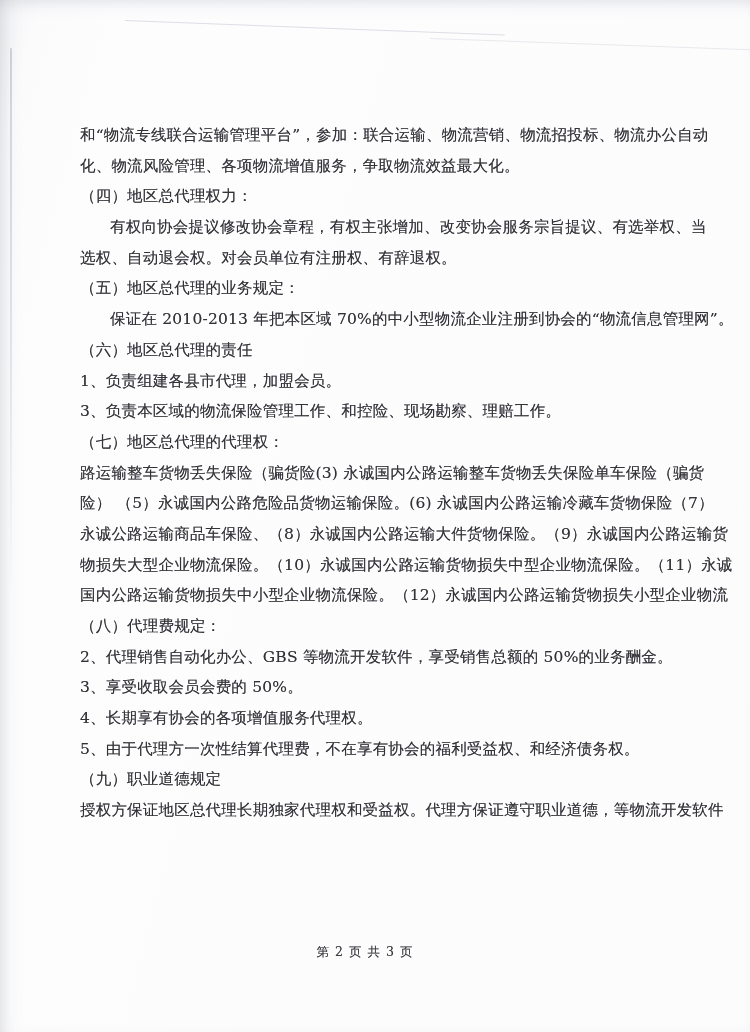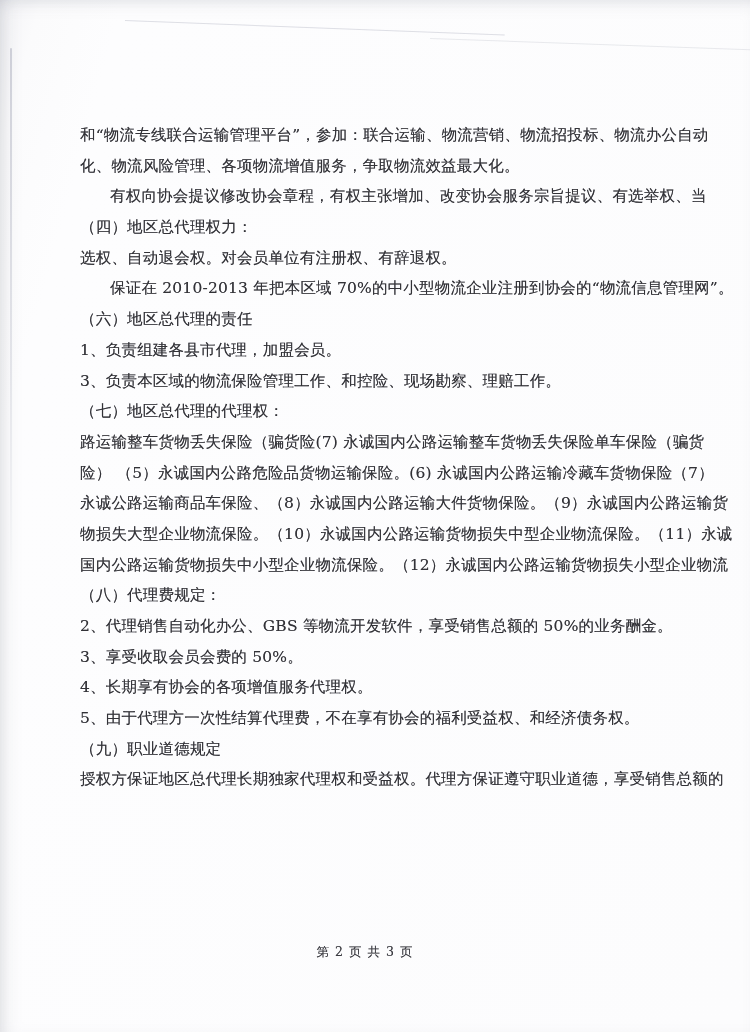--- a/index.html
+++ b/index.html
@@ -66,36 +66,37 @@
 
 <div class="scan-page">
   <div class="edge-line-left"></div>
   <div class="crease-top-1"></div>
   <div class="crease-top-2"></div>
 
   <div class="doc-body">
 
   <div class="line">和“物流专线联合运输管理平台”，参加：联合运输、物流营销、物流招投标、物流办公自动</div>
       <div class="line">化、物流风险管理、各项物流增值服务，争取物流效益最大化。</div>
+      <div class="line">（四）地区总代理权力：</div>
       <div class="line indent">有权向协会提议修改协会章程，有权主张增加、改变协会服务宗旨提议、有选举权、当</div>
-      <div class="line">（四）地区总代理权力：</div>
       <div class="line">选权、自动退会权。对会员单位有注册权、有辞退权。</div>
+      <div class="line">（五）地区总代理的业务规定：</div>
       <div class="line indent">保证在 2010-2013 年把本区域 70%的中小型物流企业注册到协会的“物流信息管理网”。</div>
       <div class="line">（六）地区总代理的责任</div>
       <div class="line">1、负责组建各县市代理，加盟会员。</div>
       <div class="line">3、负责本区域的物流保险管理工作、和控险、现场勘察、理赔工作。</div>
       <div class="line">（七）地区总代理的代理权：</div>
-      <div class="line">路运输整车货物丢失保险（骗货险(7) 永诚国内公路运输整车货物丢失保险单车保险（骗货</div>
+      <div class="line">路运输整车货物丢失保险（骗货险(3) 永诚国内公路运输整车货物丢失保险单车保险（骗货</div>
       <div class="line">险） （5）永诚国内公路危险品货物运输保险。(6) 永诚国内公路运输冷藏车货物保险（7）</div>
       <div class="line">永诚公路运输商品车保险、（8）永诚国内公路运输大件货物保险。（9）永诚国内公路运输货</div>
       <div class="line">物损失大型企业物流保险。（10）永诚国内公路运输货物损失中型企业物流保险。（11）永诚</div>
       <div class="line">国内公路运输货物损失中小型企业物流保险。（12）永诚国内公路运输货物损失小型企业物流</div>
       <div class="line">（八）代理费规定：</div>
       <div class="line">2、代理销售自动化办公、GBS 等物流开发软件，享受销售总额的 50%的业务酬金。</div>
       <div class="line">3、享受收取会员会费的 50%。</div>
       <div class="line">4、长期享有协会的各项增值服务代理权。</div>
       <div class="line">5、由于代理方一次性结算代理费，不在享有协会的福利受益权、和经济债务权。</div>
       <div class="line">（九）职业道德规定</div>
-      <div class="line">授权方保证地区总代理长期独家代理权和受益权。代理方保证遵守职业道德，享受销售总额的</div>
+      <div class="line">授权方保证地区总代理长期独家代理权和受益权。代理方保证遵守职业道德，等物流开发软件</div>
     </div>
 
   <div class="page-footer">第 2 页 共 3 页</div>
 </div>
 
 </body></html>

